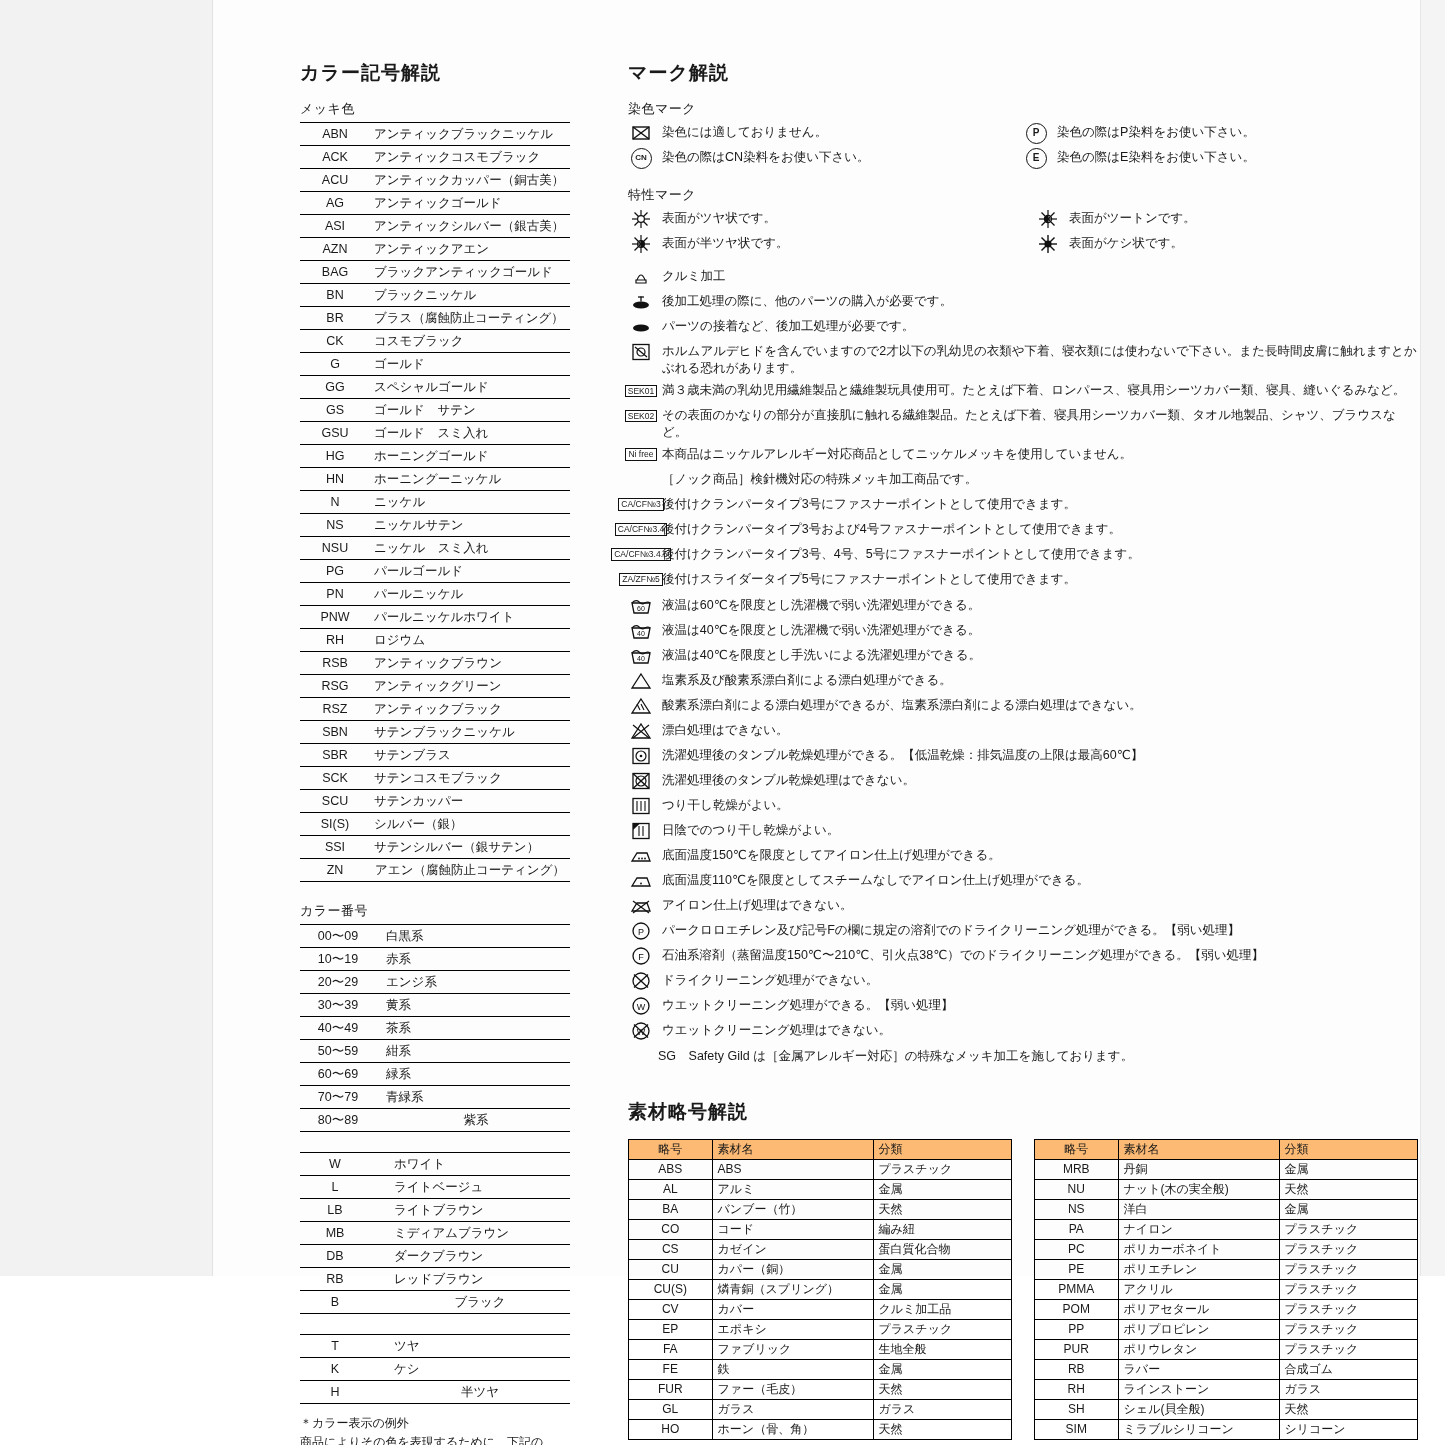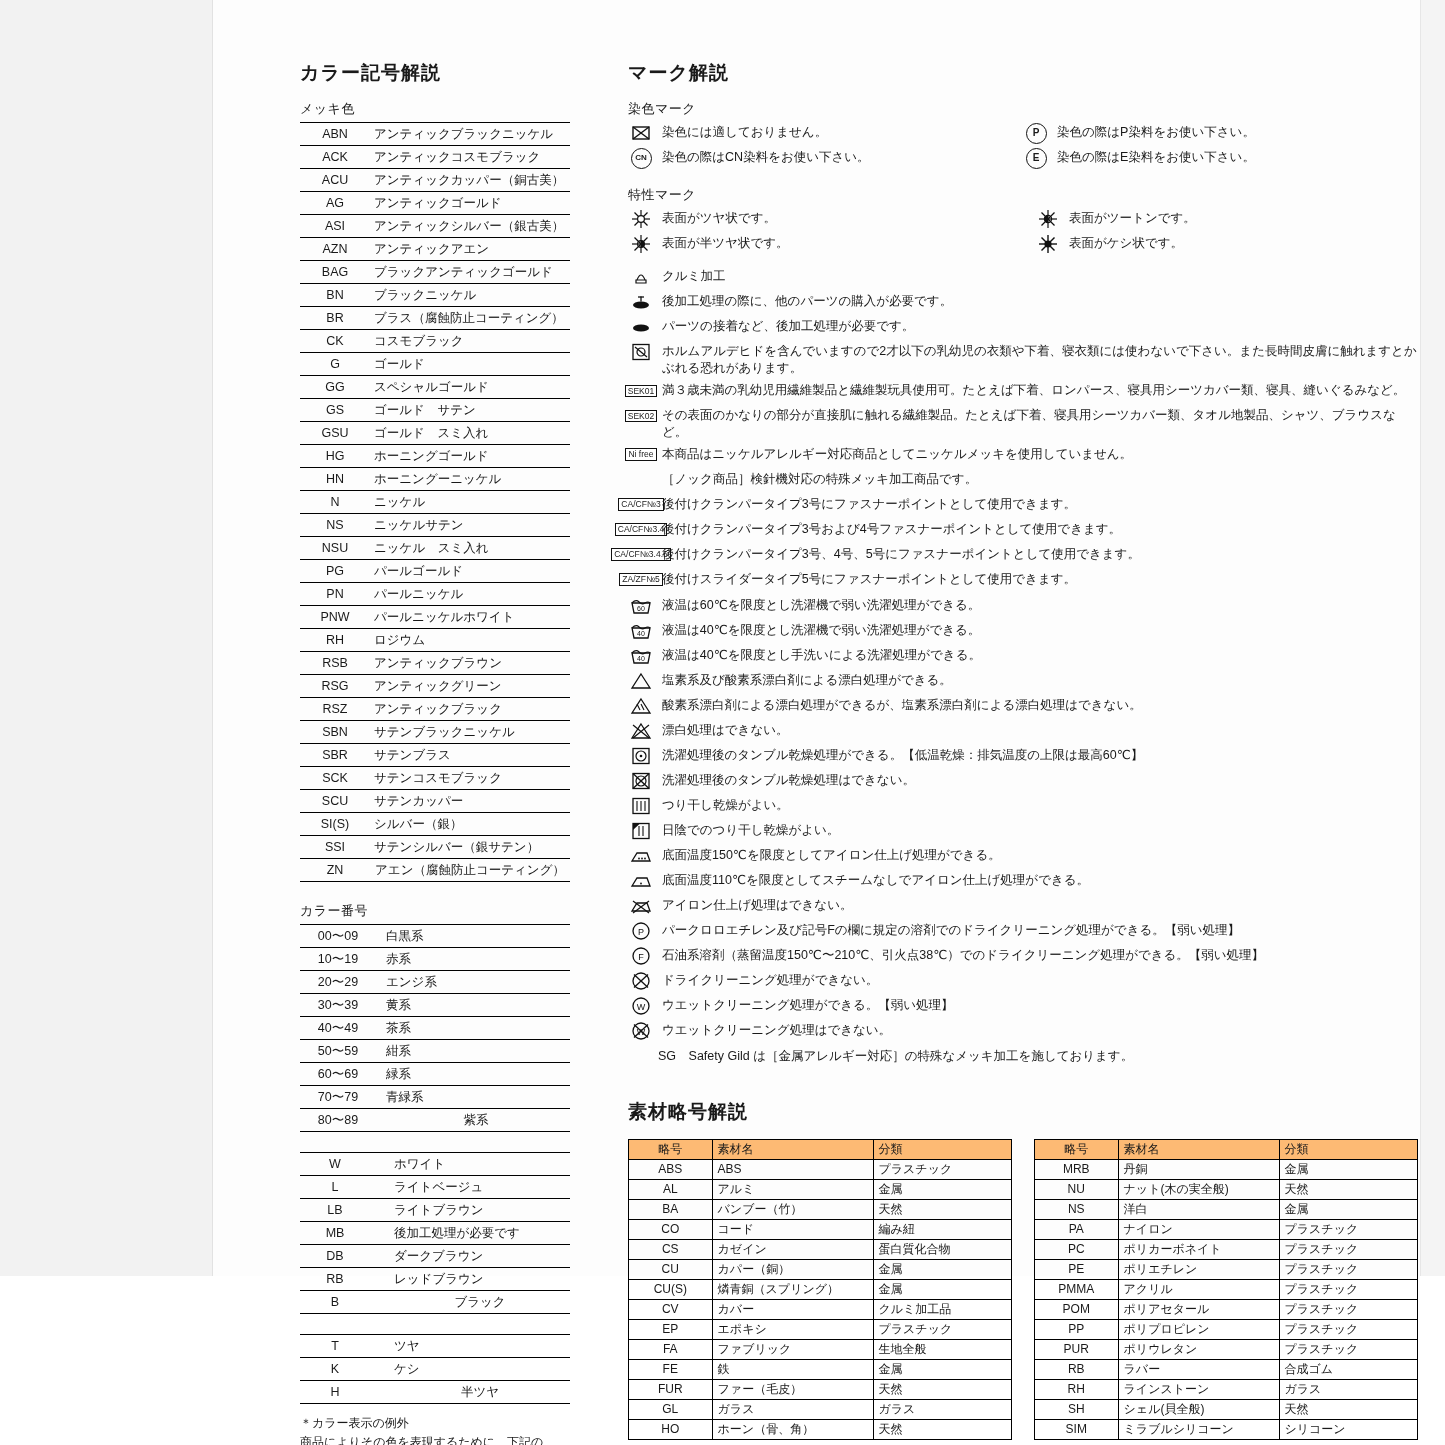--- a/index.html
+++ b/index.html
@@ -280,21 +280,21 @@
           <tr>
             <td class="code">L</td>
             <td class="name">ライトベージュ</td>
           </tr>
           <tr>
             <td class="code">LB</td>
             <td class="name">ライトブラウン</td>
           </tr>
           <tr>
             <td class="code">MB</td>
-            <td class="name">後加工処理が必要です</td>
+            <td class="name">ミディアムブラウン</td>
           </tr>
           <tr>
             <td class="code">DB</td>
             <td class="name">ダークブラウン</td>
           </tr>
           <tr>
             <td class="code">RB</td>
             <td class="name">レッドブラウン</td>
           </tr>
           <tr>

